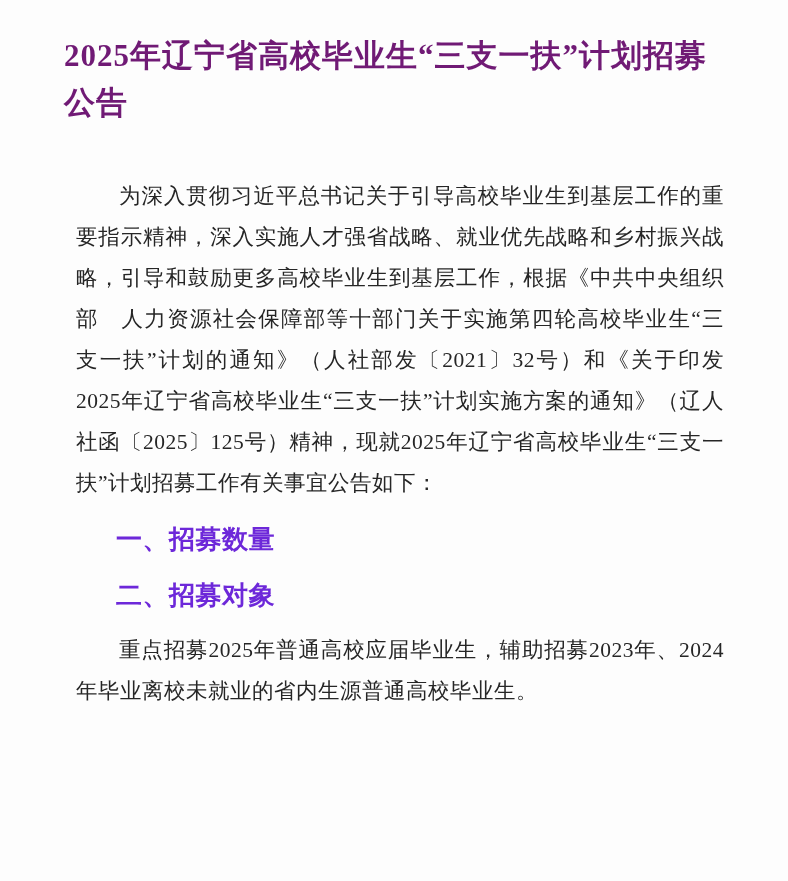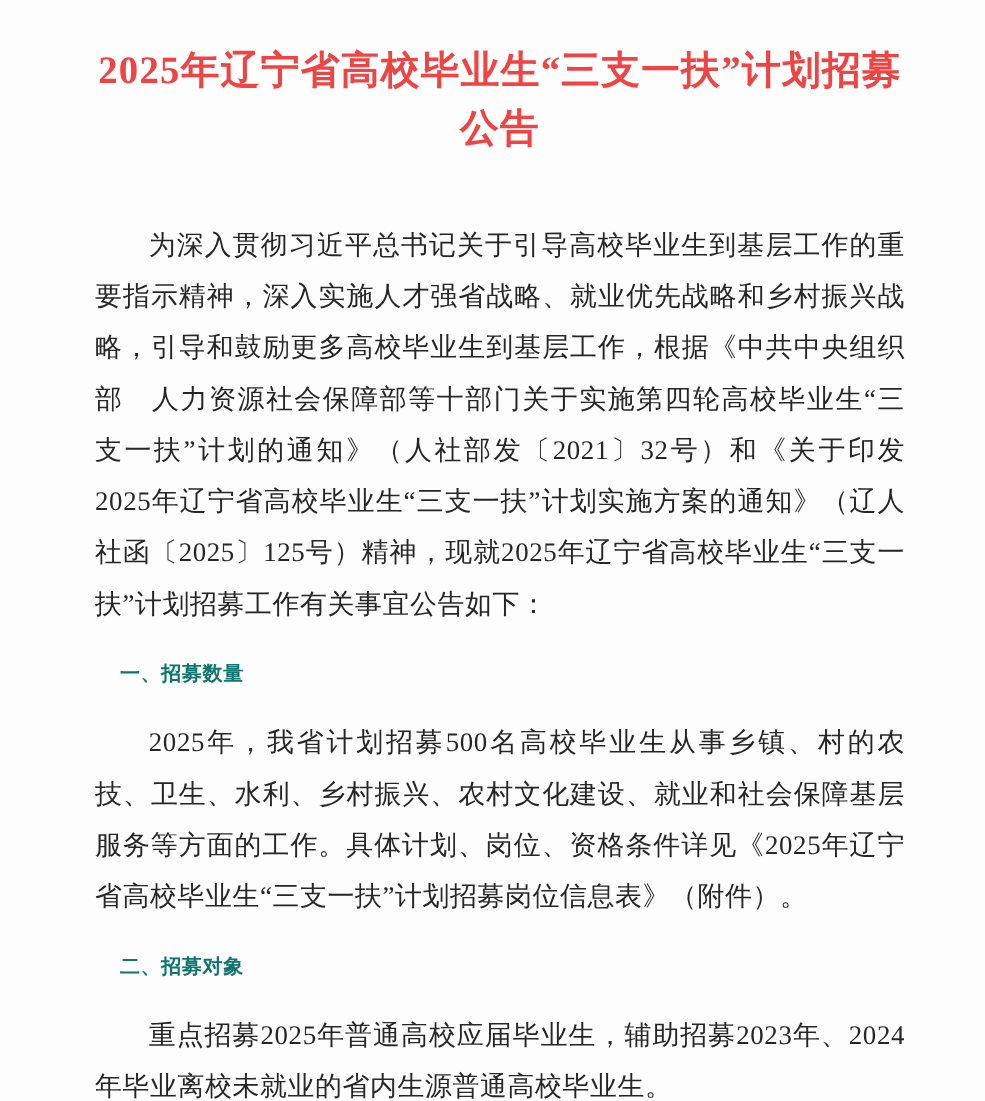--- a/index.html
+++ b/index.html
@@ -16,53 +16,52 @@
     background: #fdfdfd;
     color: #262626;
     font-family: "Liberation Serif", "DejaVu Serif", serif;
     padding: 32px 52px 14px 64px;
     overflow: hidden;
   }
   .doc-title {
     font-size: 31px;
     font-weight: 700;
     line-height: 47px;
-    text-align: center;
+    text-align: left;
     letter-spacing: 1px;
     margin: 0 0 50px 0;
-    color: #ef4444;
+    color: #701a75;
   }
   .para {
     font-size: 21.5px;
     line-height: 41px;
     text-align: justify;
     text-indent: 2em;
     letter-spacing: 0.5px;
     margin: 12px;
   }
   .section-heading {
-    font-size: 16px;
+    font-size: 26px;
     font-weight: 700;
     line-height: 41px;
     text-indent: 2em;
     letter-spacing: 0.5px;
     margin: 15px 0 14px 0;
-    color: #0f766e;
+    color: #6d28d9;
   }
 </style>
 </head>
 <body>
 
 <div class="page">
 
   <h1 class="doc-title">2025年辽宁省高校毕业生“三支一扶”计划招募公告</h1>
 
   <p class="para">为深入贯彻习近平总书记关于引导高校毕业生到基层工作的重要指示精神，深入实施人才强省战略、就业优先战略和乡村振兴战略，引导和鼓励更多高校毕业生到基层工作，根据《中共中央组织部　人力资源社会保障部等十部门关于实施第四轮高校毕业生“三支一扶”计划的通知》（人社部发〔2021〕32号）和《关于印发2025年辽宁省高校毕业生“三支一扶”计划实施方案的通知》（辽人社函〔2025〕125号）精神，现就2025年辽宁省高校毕业生“三支一扶”计划招募工作有关事宜公告如下：</p>
 
   <h2 class="section-heading">一、招募数量</h2>
 
-  <p class="para">2025年，我省计划招募500名高校毕业生从事乡镇、村的农技、卫生、水利、乡村振兴、农村文化建设、就业和社会保障基层服务等方面的工作。具体计划、岗位、资格条件详见《2025年辽宁省高校毕业生“三支一扶”计划招募岗位信息表》（附件）。</p>
 
   <h2 class="section-heading">二、招募对象</h2>
 
   <p class="para">重点招募2025年普通高校应届毕业生，辅助招募2023年、2024年毕业离校未就业的省内生源普通高校毕业生。</p>
 
 </div>
 
 </body></html>

